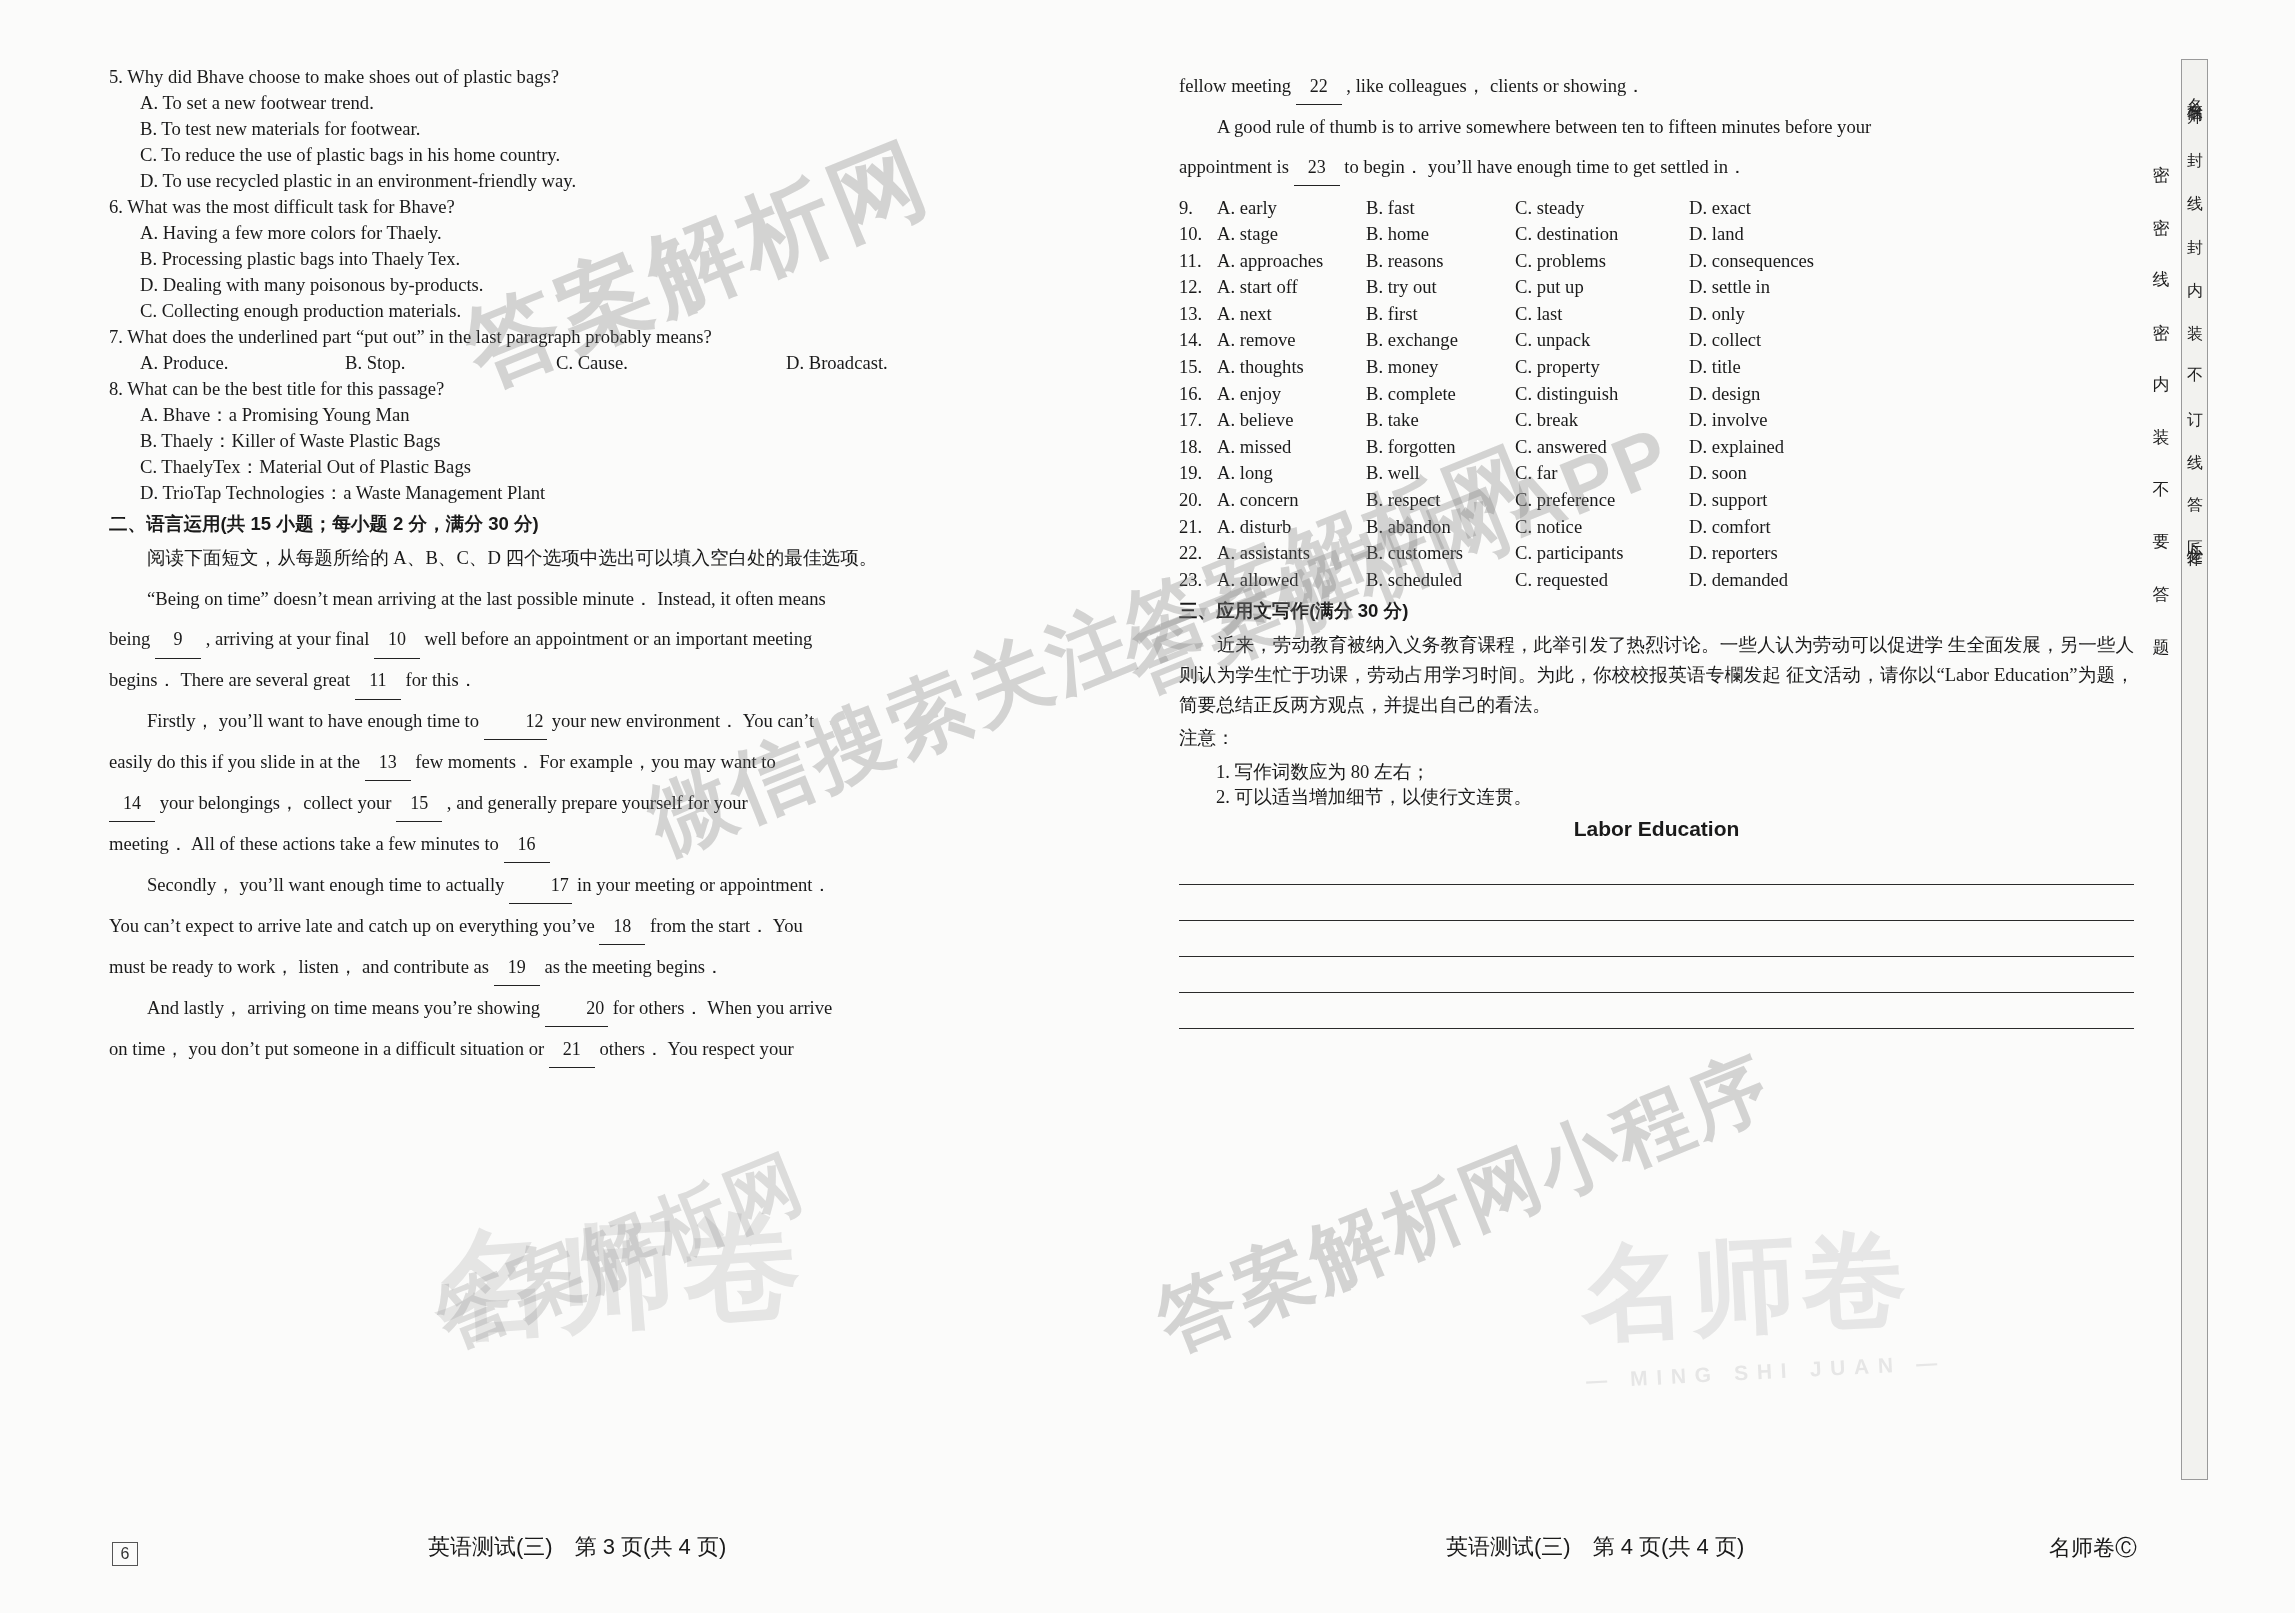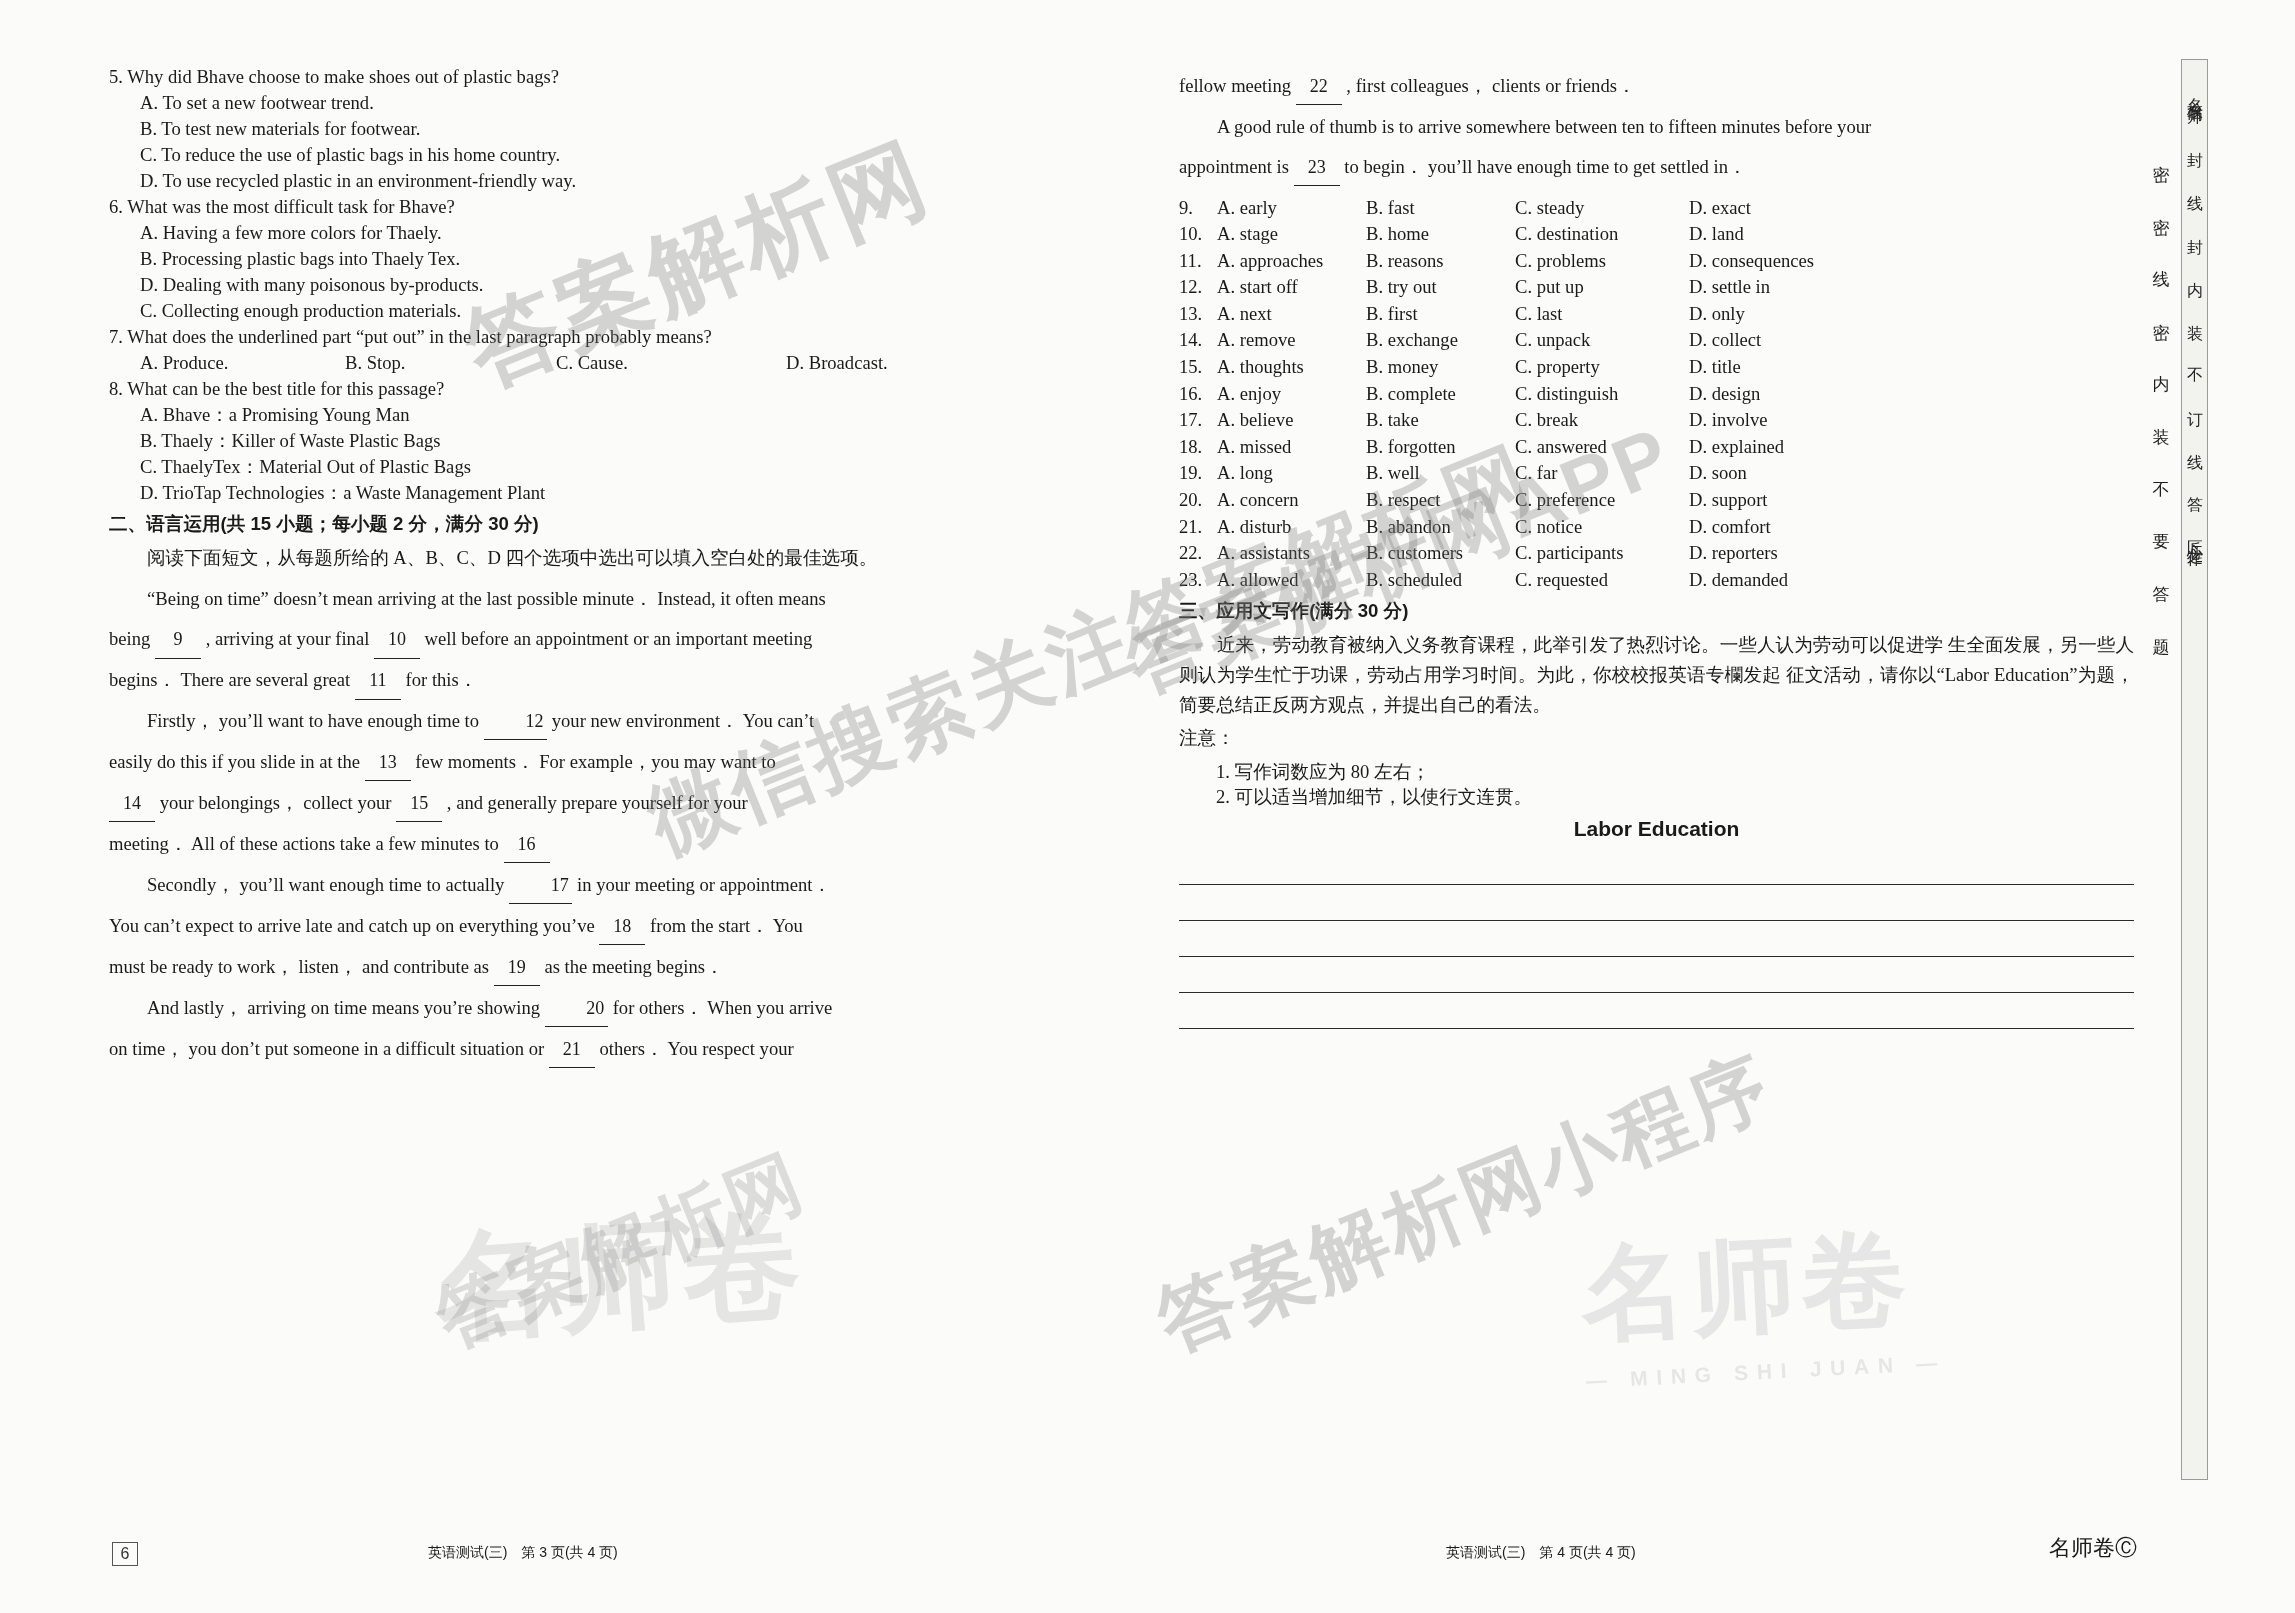--- a/index.html
+++ b/index.html
@@ -71,21 +71,21 @@
   }
   .write-line {
     border-bottom: 0.9px solid #2a2a2a;
     height: 36px;
   }
 
   
   .footer {
     position: absolute;
     bottom: 51px;
-    font-size: 14px;
+    font-size: 22px;
     font-family: "Liberation Sans", sans-serif;
   }
   .footer-left { left: 428px; }
   .footer-right { left: 1446px; }
   .footer-num {
     position: absolute;
     left: 112px; bottom: 47px;
     border: 0.9px solid #555;
     padding: 1.9px 7.4px;
     font-size: 16px;
@@ -218,21 +218,21 @@
         <div class="para-flow"><span>You can’t expect to arrive late and catch up on everything you’ve </span><span class="blank"><span class="blank-num">18</span></span> <span>from the start． You </span></div>
         <div class="para-flow"><span>must be ready to work， listen， and contribute as </span><span class="blank"><span class="blank-num">19</span></span> <span>as the meeting begins． </span></div>
         <div class="para-flow" style="text-indent: 38px;"><span>And lastly， arriving on time means you’re showing </span><span class="blank"><span class="blank-num">20</span></span> <span>for others． When you arrive </span></div>
         <div class="para-flow"><span>on time， you don’t put someone in a difficult situation or </span><span class="blank"><span class="blank-num">21</span></span> <span>others． You respect your </span></div>
       </div>
   </div>
 
   <div class="col col-right">
 
     <div id="cloze-right">
-        <div class="para-flow"><span>fellow meeting </span><span class="blank"><span class="blank-num">22</span></span> <span>, first colleagues， clients or friends． </span></div>
+        <div class="para-flow"><span>fellow meeting </span><span class="blank"><span class="blank-num">22</span></span> <span>, like colleagues， clients or showing． </span></div>
         <div class="para-flow" style="text-indent: 38px;"><span>A good rule of thumb is to arrive somewhere between ten to fifteen minutes before your </span></div>
         <div class="para-flow"><span>appointment is </span><span class="blank"><span class="blank-num">23</span></span> <span>to begin． you’ll have enough time to get settled in． </span></div>
       </div>
 
     <div style="height:8.7px;"></div>
     <div id="cloze-opts">
         <div class="cloze-row">
           <div class="cloze-idx">9.</div>
           <div class="cloze-cell">A. early</div>
           <div class="cloze-cell">B. fast</div>

